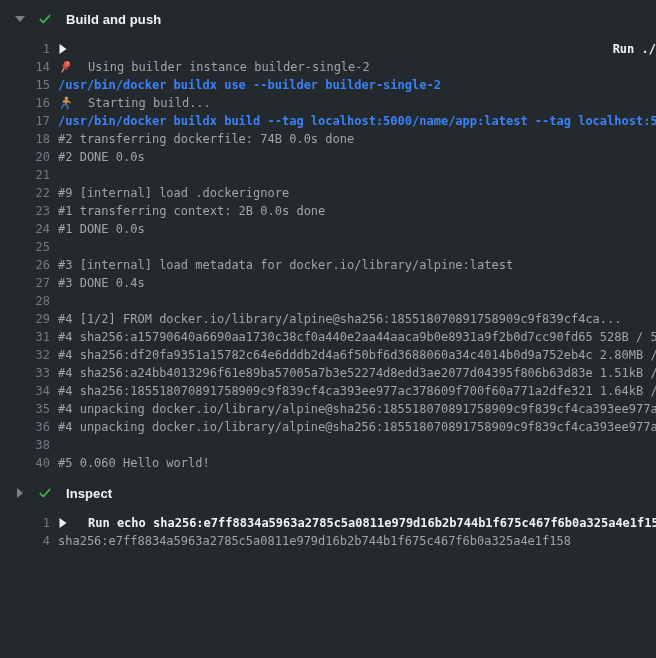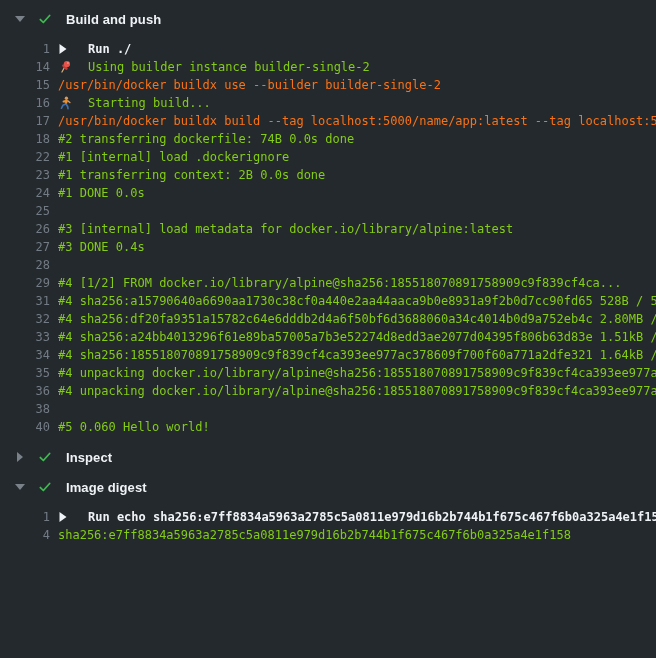--- a/index.html
+++ b/index.html
@@ -47,27 +47,27 @@
   }
   .line-num {
     flex:0 0 50px;
     text-align:right;
     color:#737b84;
     user-select:none;
     cursor:pointer;
   }
   .line-content {
     margin-left:8px;
-    color:#84cc16;
+    color:#a3a3a3;
     display:flex; align-items:center;
     overflow:hidden;
     flex:1 1 auto;
   }
-  .line-content.command { color:#f97316; font-weight:normal; }
-  .line-content.group { color:#eff3f7; font-weight:bold; }
+  .line-content.command { color:#3b82f6; font-weight:bold; }
+  .line-content.group { color:#eff3f7; font-weight:bold;justify-content:space-between; }
   .line-icon {
     width:22px; flex:0 0 22px;
     display:inline-flex; align-items:center;
     margin-right:8px;
   }
   .log-text { overflow:hidden; }
 </style>
 </head>
 <body>
 
@@ -121,25 +121,33 @@
     <span class="line-num">17</span>
     <span class="line-content command"><span class="log-text">/usr/bin/docker buildx build --tag localhost:5000/name/app:latest --tag localhost:50</span></span>
   </div>
 
 
   <div class="log-line">
     <span class="line-num">18</span>
     <span class="line-content"><span class="log-text">#2 transferring dockerfile: 74B 0.0s done</span></span>
   </div>
 
-
+  <div class="log-line">
+    <span class="line-num">20</span>
+    <span class="line-content"><span class="log-text">#2 DONE 0.0s</span></span>
+  </div>
+
+  <div class="log-line">
+    <span class="line-num">21</span>
+    <span class="line-content"><span class="log-text"></span></span>
+  </div>
 
   <div class="log-line">
     <span class="line-num">22</span>
-    <span class="line-content"><span class="log-text">#1 [internal] load .dockerignore</span></span>
+    <span class="line-content"><span class="log-text">#9 [internal] load .dockerignore</span></span>
   </div>
 
   <div class="log-line">
     <span class="line-num">23</span>
     <span class="line-content"><span class="log-text">#1 transferring context: 2B 0.0s done</span></span>
   </div>
 
   <div class="log-line">
     <span class="line-num">24</span>
     <span class="line-content"><span class="log-text">#1 DONE 0.0s</span></span>
@@ -224,31 +232,20 @@
         <svg width="14" height="14" viewBox="0 0 16 16">
             <path fill="none" stroke="#3fb950" stroke-width="2" stroke-linecap="round" stroke-linejoin="round" d="M2.7 8.6l3.4 3.4 7.2-8"></path>
           </svg>
       </span>
       <span class="section-label">Inspect</span>
     </div>
 
   </div>
 
   <div class="section">
-    <div class="section-header">
-      <span class="chevron">
-          <span class="tri tri-down"></span>
-        </span>
-      <span class="check">
-        <svg width="14" height="14" viewBox="0 0 16 16">
-            <path fill="none" stroke="#3fb950" stroke-width="2" stroke-linecap="round" stroke-linejoin="round" d="M2.7 8.6l3.4 3.4 7.2-8"></path>
-          </svg>
-      </span>
-      <span class="section-label">Image digest</span>
-    </div>
     <div class="section-body">
   <div class="log-line">
     <span class="line-num">1</span>
     <span class="line-content group"><span class="line-icon"><svg width="9" height="10" viewBox="0 0 8 10">
                 <path d="M1 0 L8 5 L1 10 Z" fill="#eff3f7"></path>
               </svg></span><span class="log-text">Run echo sha256:e7ff8834a5963a2785c5a0811e979d16b2b744b1f675c467f6b0a325a4e1f158</span></span>
   </div>
 
   <div class="log-line">
     <span class="line-num">4</span>

